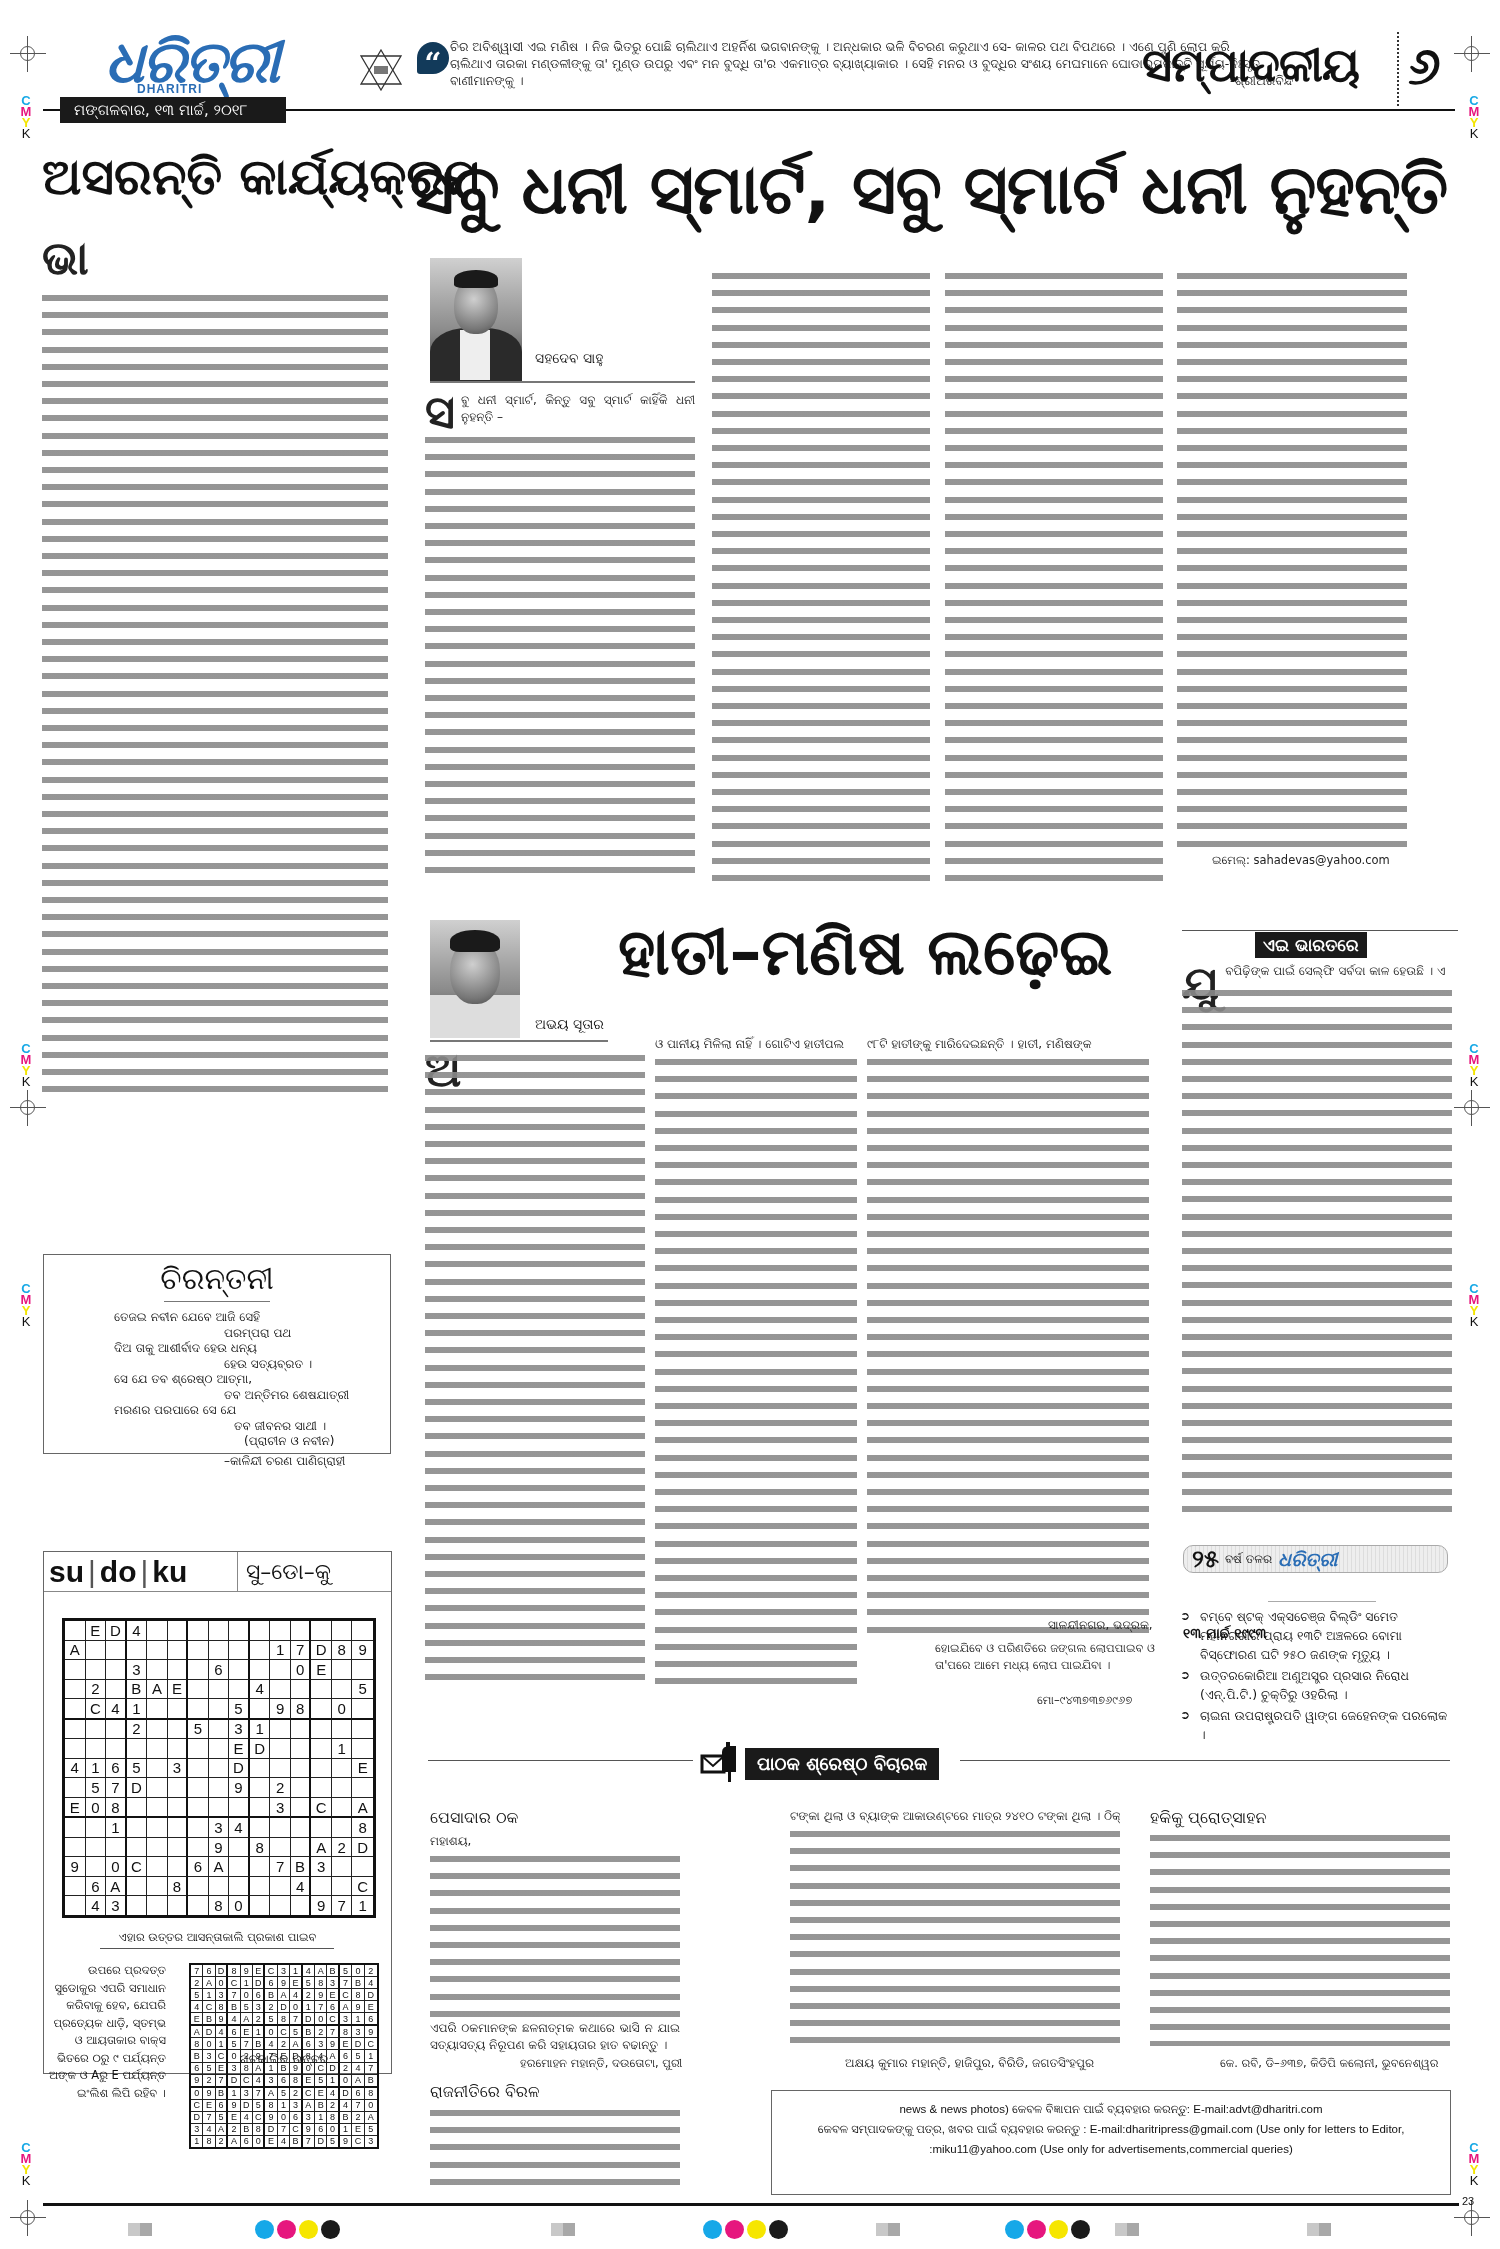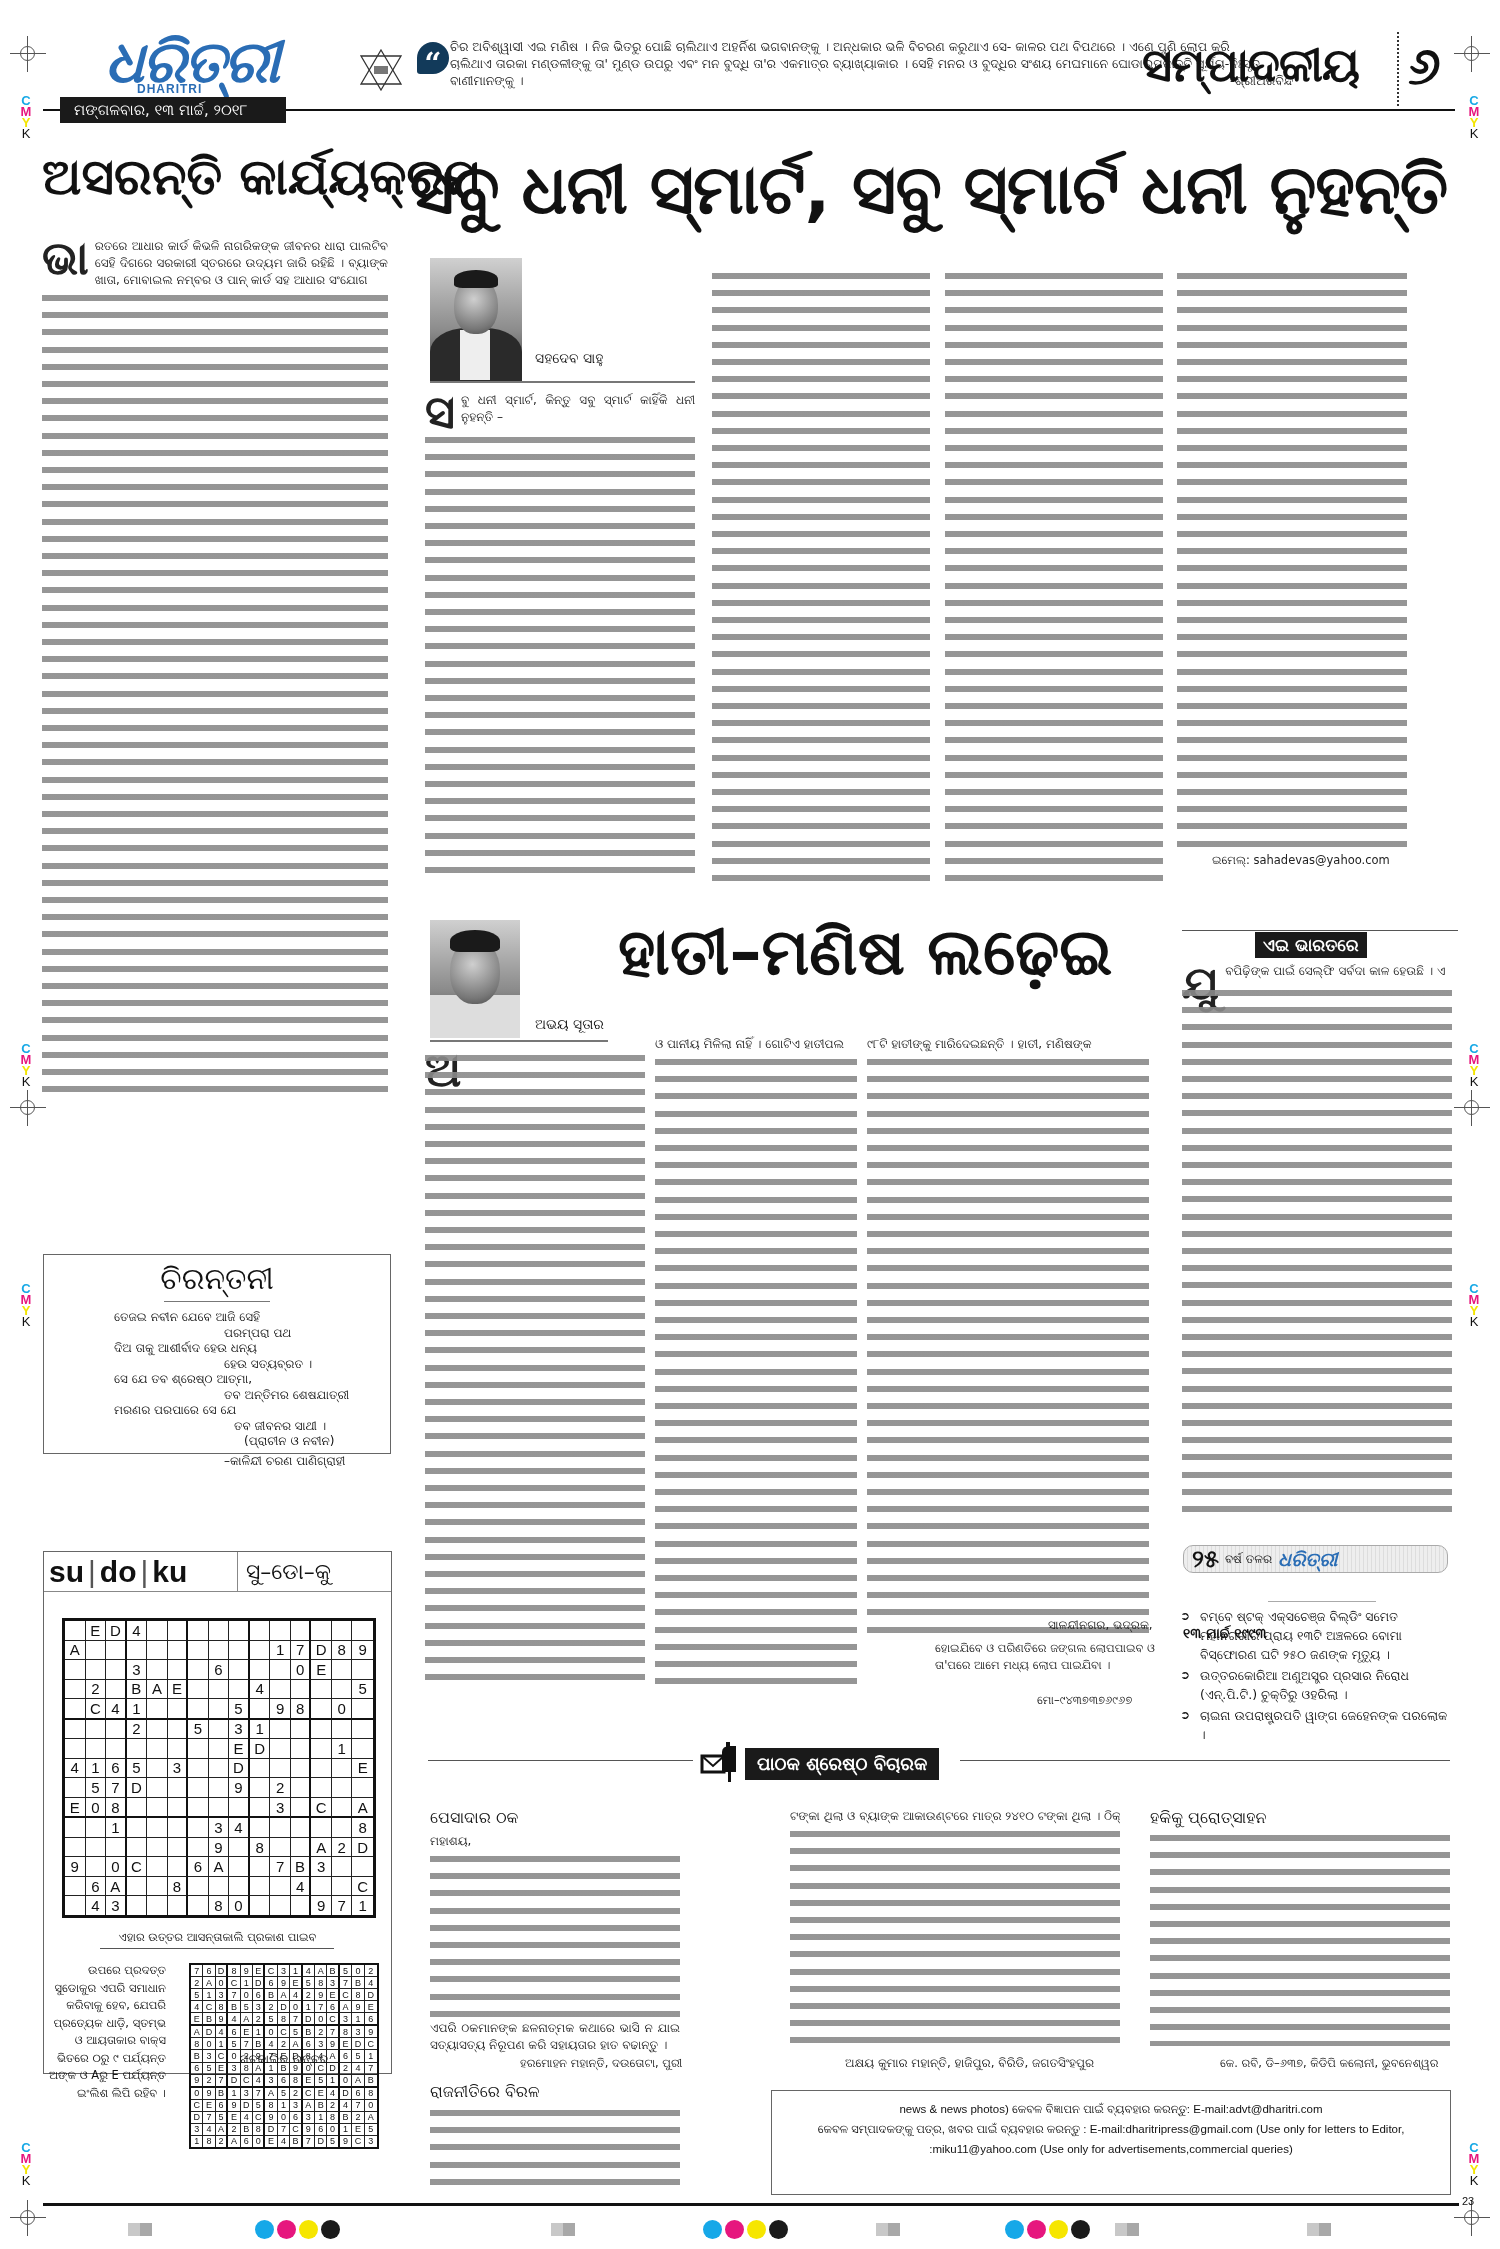--- a/index.html
+++ b/index.html
@@ -145,21 +145,20 @@
 <div class="rule" style="left:400px;top:109px;width:1055px;height:2px;"></div>
 
 <div class="abs section-title" style="left:1142px;top:38px;">ସମ୍ପାଦକୀୟ</div>
 <div class="abs dotted-sep" style="left:1397px;top:32px;height:74px;"></div>
 <div class="abs page-num" style="left:1408px;top:36px;">୬</div>
 
 <div class="abs hl" style="left:42px;top:148px;font-size:50px;">ଅସରନ୍ତି କାର୍ଯ୍ୟକ୍ରମ</div>
 <div class="col" style="left:42px;top:238px;width:346px;height:860px;">
   <div class="txt">
     <span class="dropcap">ଭା</span>
-    <span>ରତରେ ଆଧାର କାର୍ଡ କିଭଳି ନାଗରିକଙ୍କ ଜୀବନର ଧାରା ପାଲଟିବ ସେହି ଦିଗରେ ସରକାରୀ ସ୍ତରରେ ଉଦ୍ୟମ ଜାରି ରହିଛି । ବ୍ୟାଙ୍କ ଖାତା, ମୋବାଇଲ ନମ୍ବର ଓ ପାନ୍ କାର୍ଡ ସହ ଆଧାର ସଂଯୋଗ</span>
   </div>
   <div class="lines2" style="position:absolute;left:0;top:52px;width:346px;height:810px;"></div>
 </div>
 
 <div class="box" style="left:43px;top:1254px;width:348px;height:200px;">
   <div style="text-align:center;font-size:30px;margin-top:6px;">ଚିରନ୍ତନୀ</div>
   <div style="width:106px;height:1px;background:#777;margin:4px auto 8px;"></div>
   <div style="padding-left:70px;font-size:12px;line-height:15.5px;">
     <div>ତେଜଇ ନବୀନ ଯେବେ ଆଜି ସେହି</div>
     <div style="padding-left:110px;">ପରମ୍ପରା ପଥ</div>

